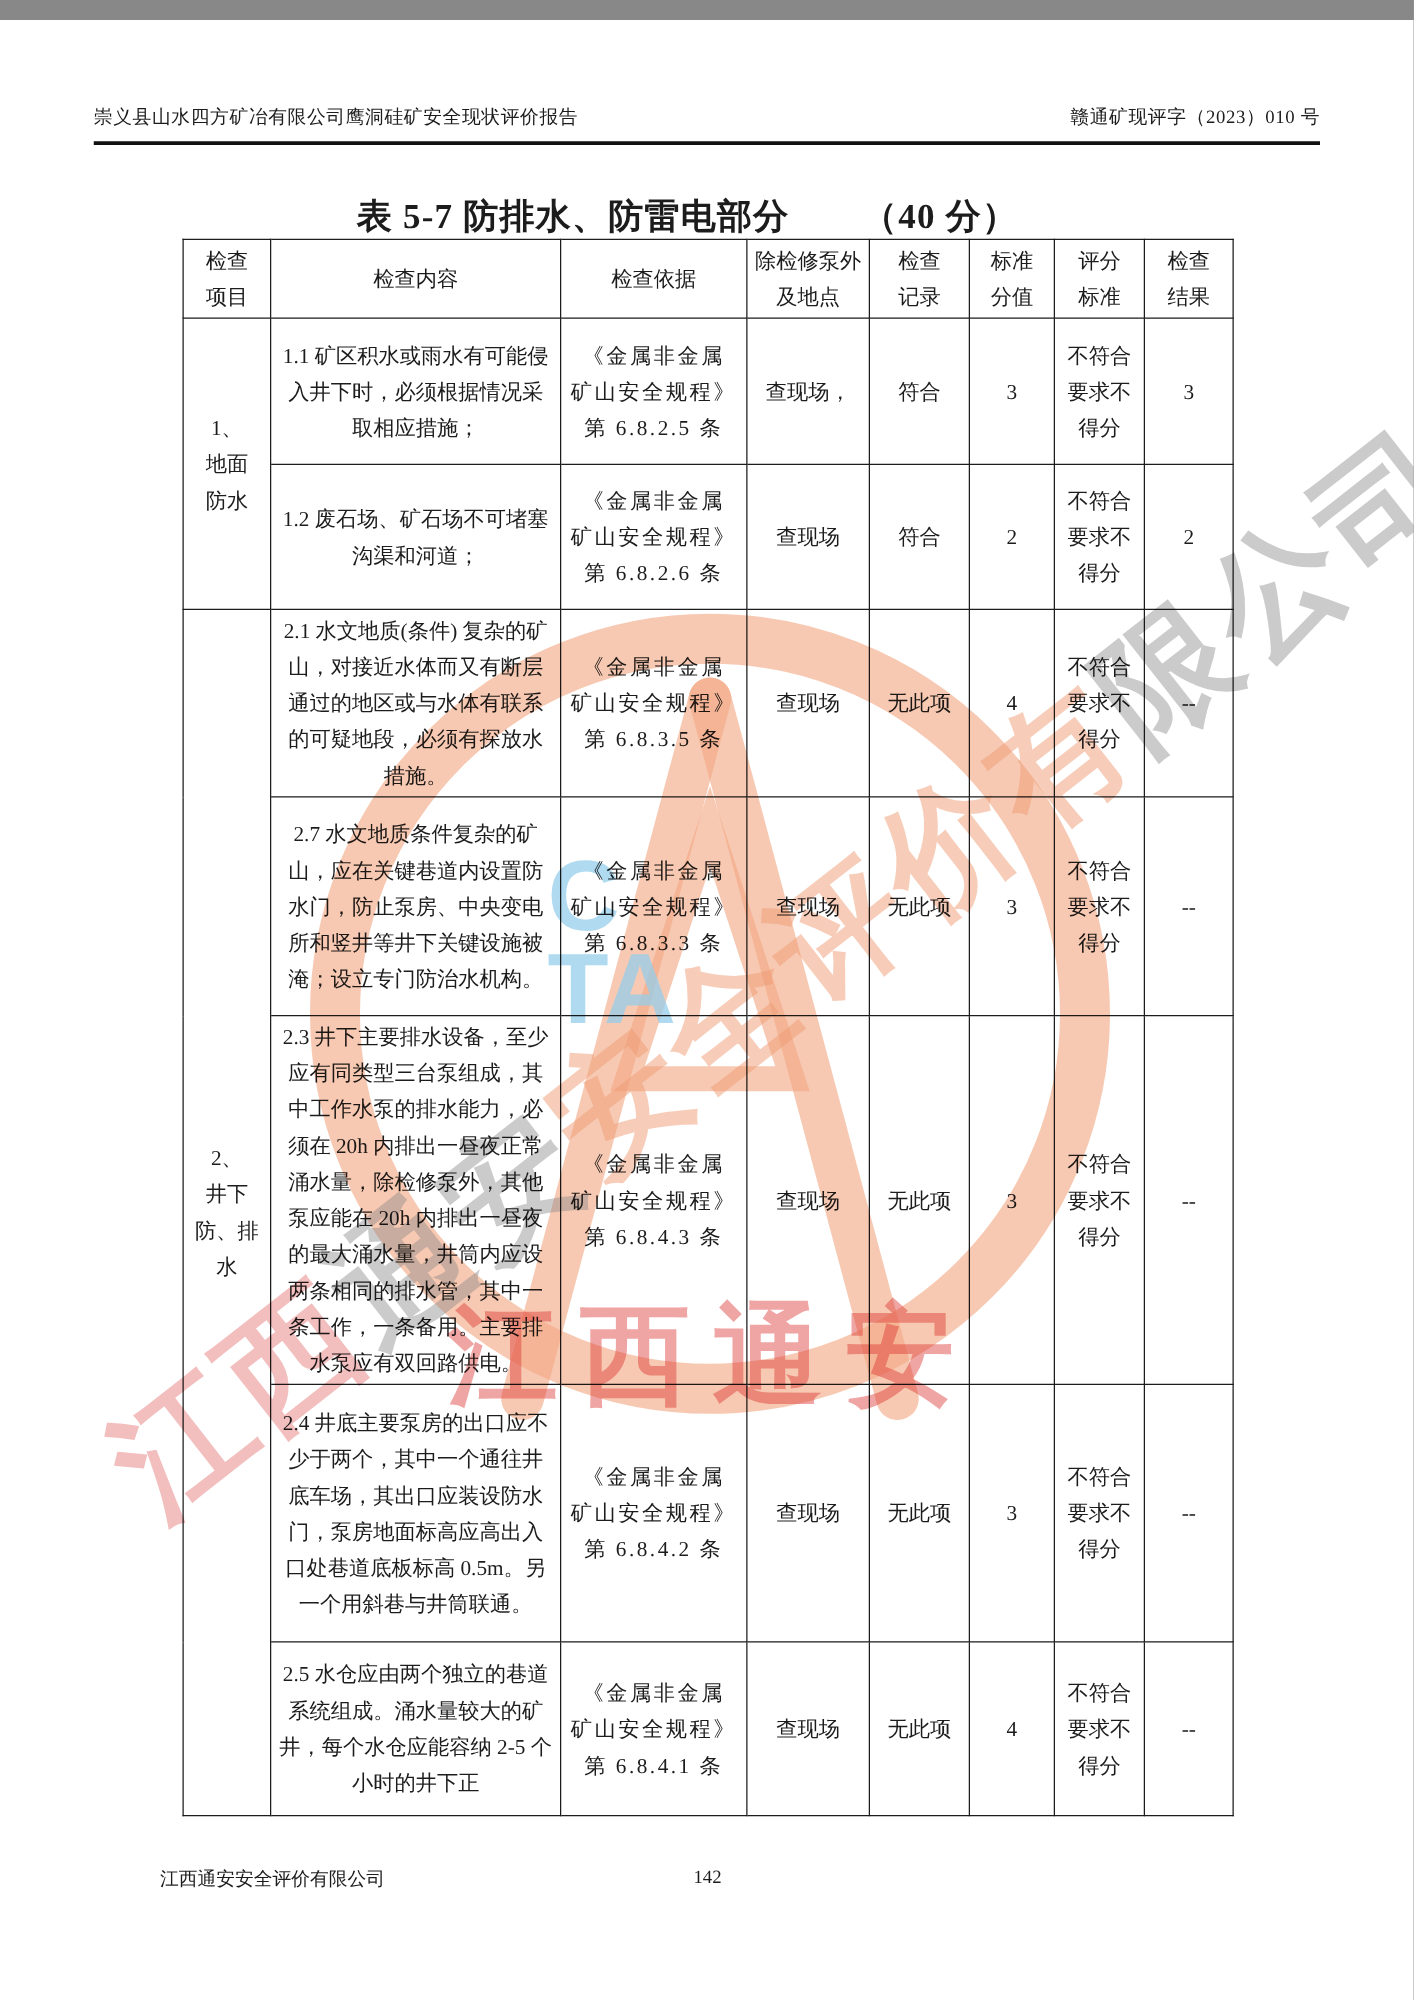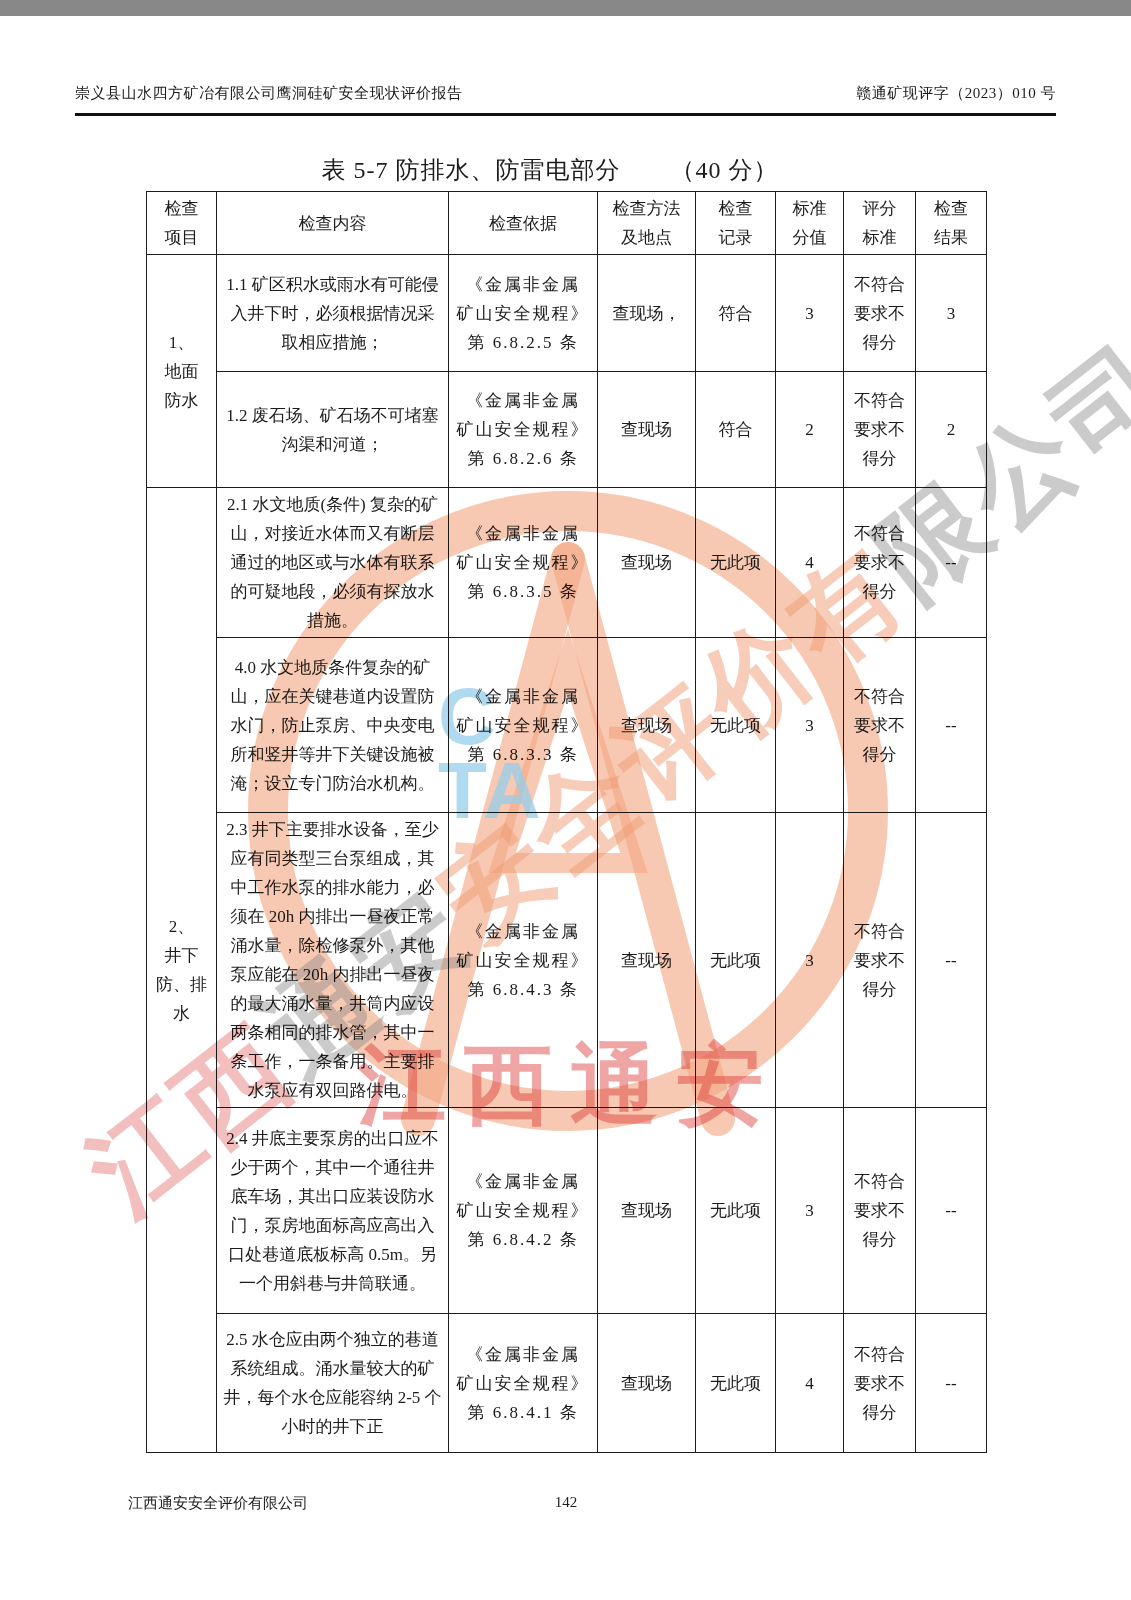--- a/index.html
+++ b/index.html
@@ -12,21 +12,21 @@
   
   .doc-header{
     position:absolute; left:75px; top:68px; width:981px;
     display:flex; justify-content:space-between; align-items:flex-end;
     border-bottom:3px solid #111; padding-bottom:10px;
     font-size:15px; letter-spacing:0.5px;
   }
   
   .table-title{
     position:absolute; left:130px; top:138px; width:840px;
-    text-align:center; font-size:24px; font-weight:normal; letter-spacing:1px;
+    text-align:center; font-size:28px; font-weight:bold; letter-spacing:1px;
   }
   
   table.insp{
     position:absolute; left:146px; top:175px;
     border-collapse:collapse; table-layout:fixed; width:840px;
     font-size:17px;
   }
   table.insp th, table.insp td{
     border:1.6px solid #1c1c1c;
     vertical-align:middle; text-align:center;
@@ -96,21 +96,21 @@
         <col style="width:68px">
         <col style="width:72px">
         <col style="width:71px">
     </colgroup>
     <tbody>
         <tr class="hdr">
       <th class="pre">检查
 项目</th>
       <th class="pre">检查内容</th>
       <th class="pre">检查依据</th>
-      <th class="pre">检查方法
+      <th class="pre">除检修泵外
 及地点</th>
       <th class="pre">检查
 记录</th>
       <th class="pre">标准
 分值</th>
       <th class="pre">评分
 标准</th>
       <th class="pre">检查
 结果</th>
     </tr>
@@ -148,21 +148,21 @@
       <td class="c-basis pre">《金属非金属
 矿山安全规程》
 第 6.8.3.5 条</td>
       <td>查现场</td>
       <td class="c-record">无此项</td>
       <td>4</td>
       <td class="c-criteria">不符合要求不得分</td>
       <td>--</td>
     </tr>
     <tr class="r4">
-      <td class="c-content">4.0 水文地质条件复杂的矿山，应在关键巷道内设置防水门，防止泵房、中央变电所和竖井等井下关键设施被淹；设立专门防治水机构。</td>
+      <td class="c-content">2.7 水文地质条件复杂的矿山，应在关键巷道内设置防水门，防止泵房、中央变电所和竖井等井下关键设施被淹；设立专门防治水机构。</td>
       <td class="c-basis pre">《金属非金属
 矿山安全规程》
 第 6.8.3.3 条</td>
       <td>查现场</td>
       <td class="c-record">无此项</td>
       <td>3</td>
       <td class="c-criteria">不符合要求不得分</td>
       <td>--</td>
     </tr>
     <tr class="r5">

